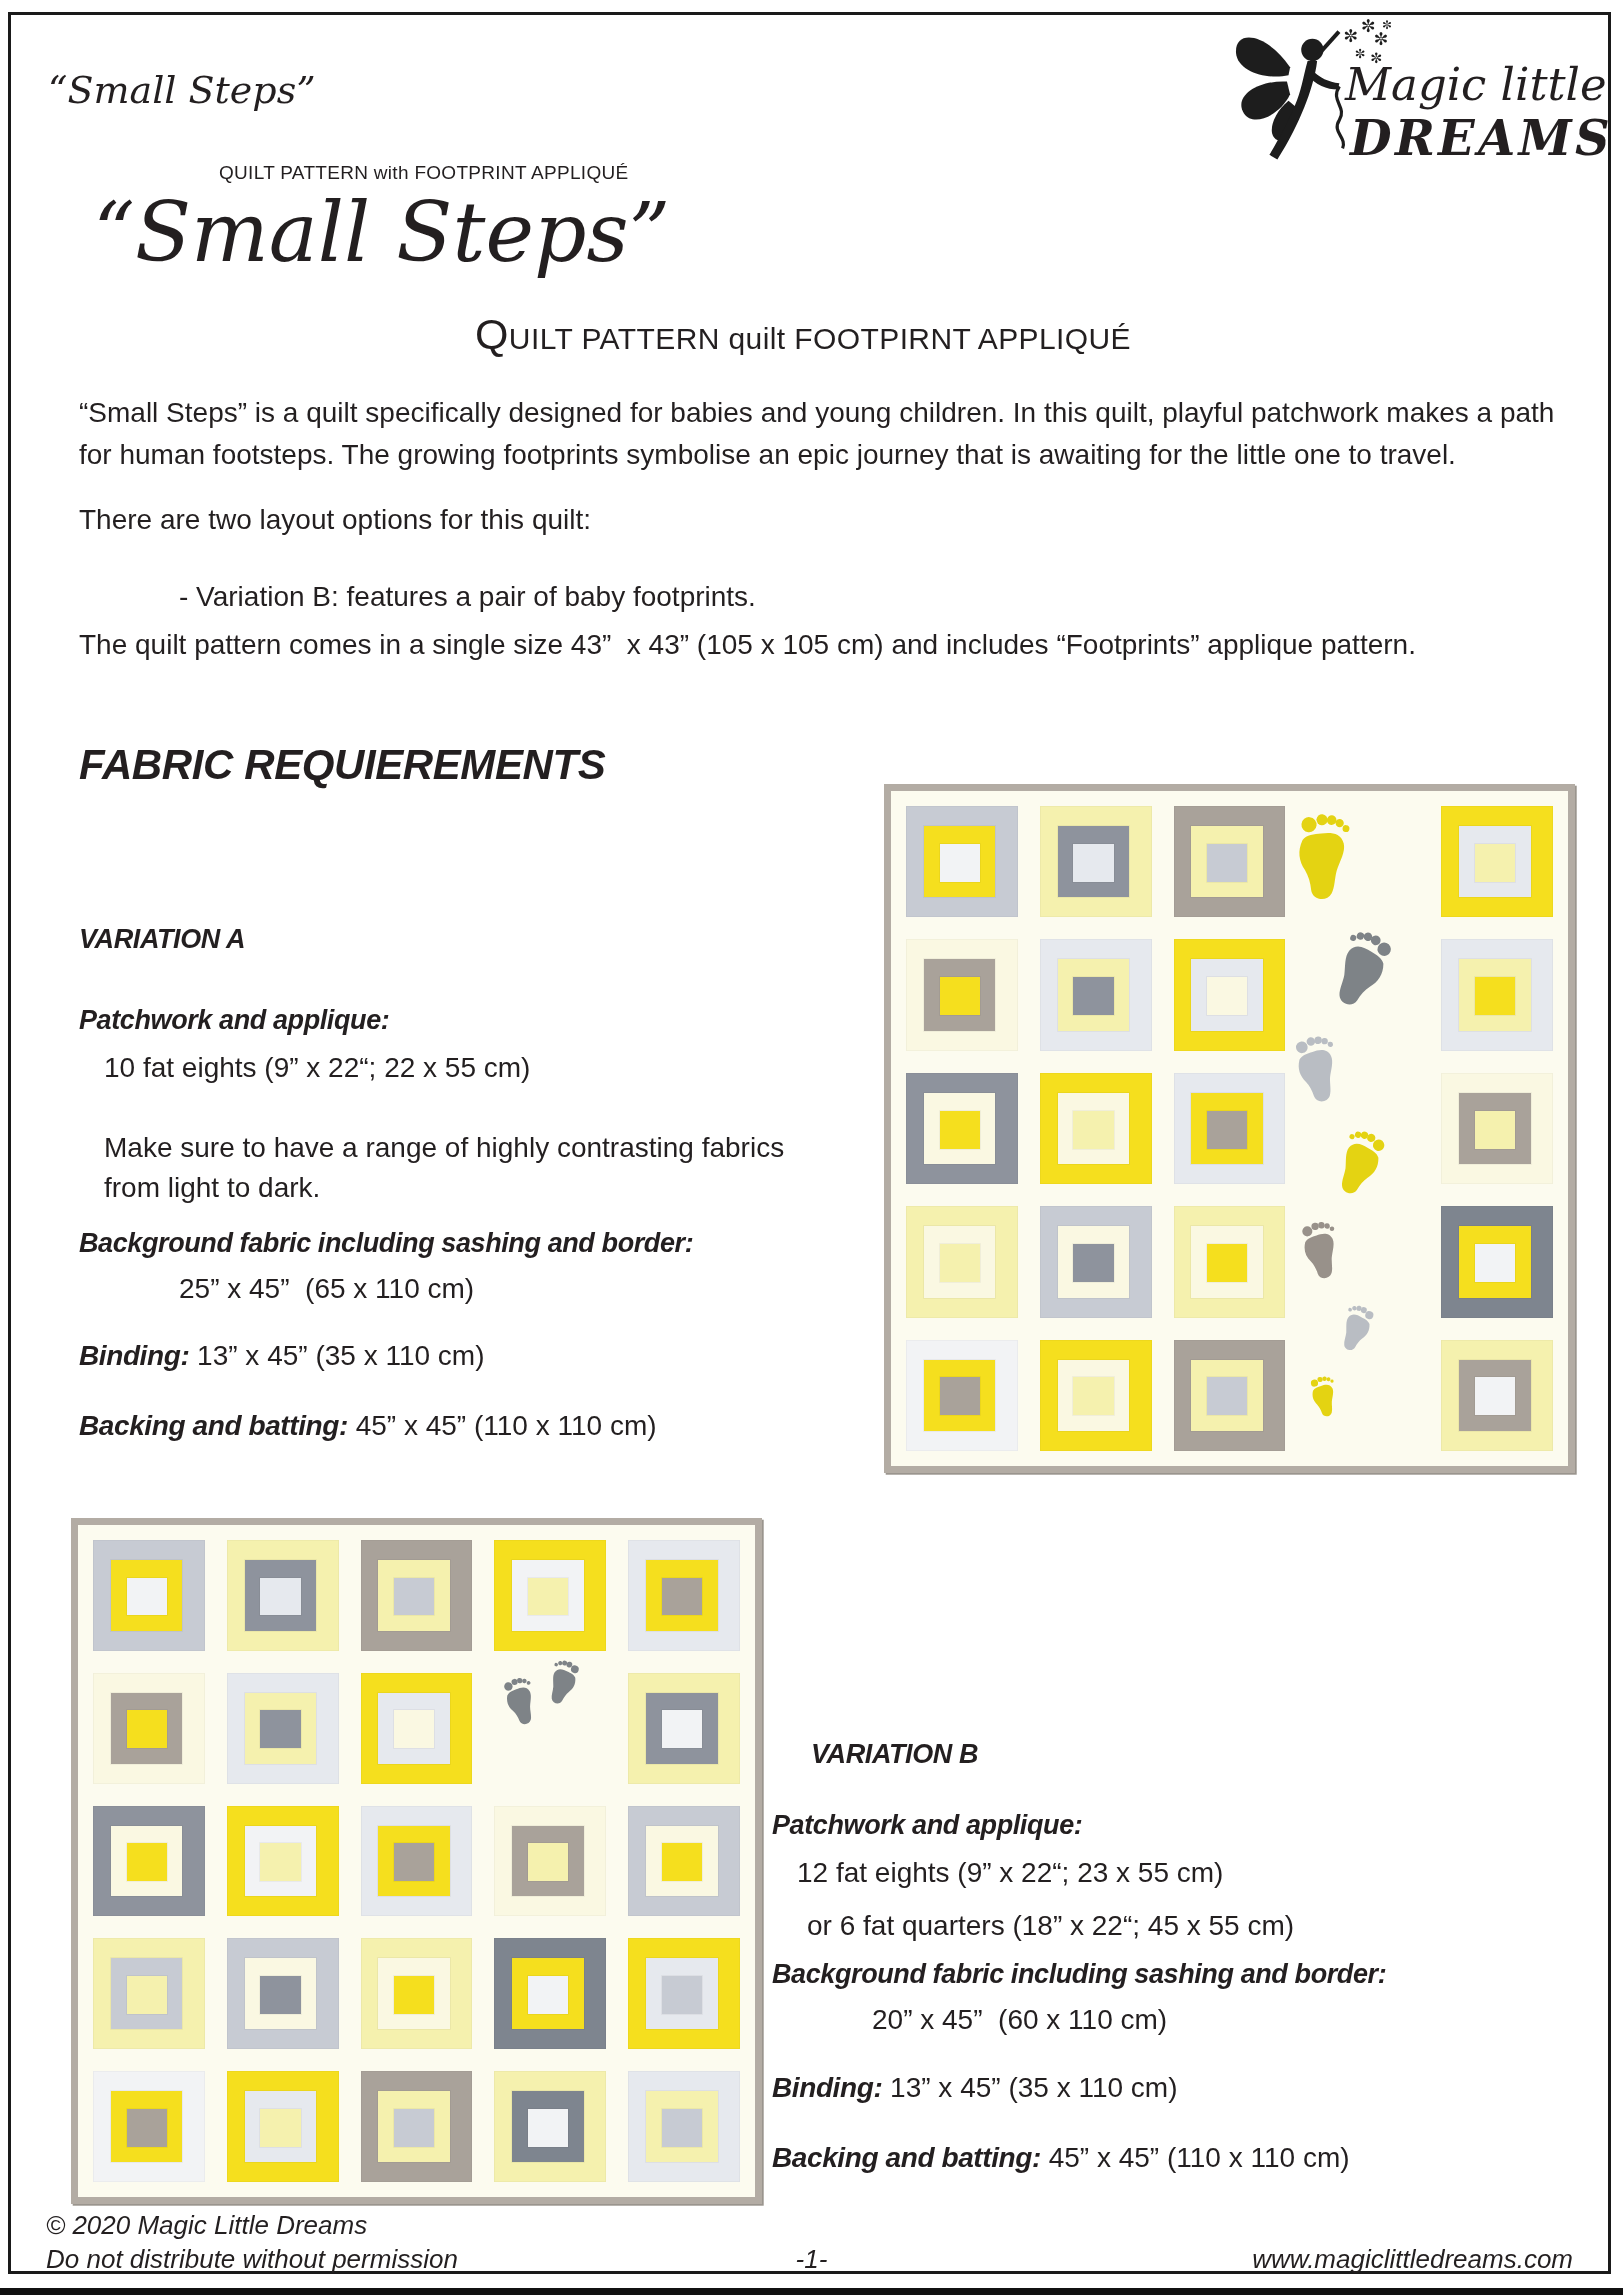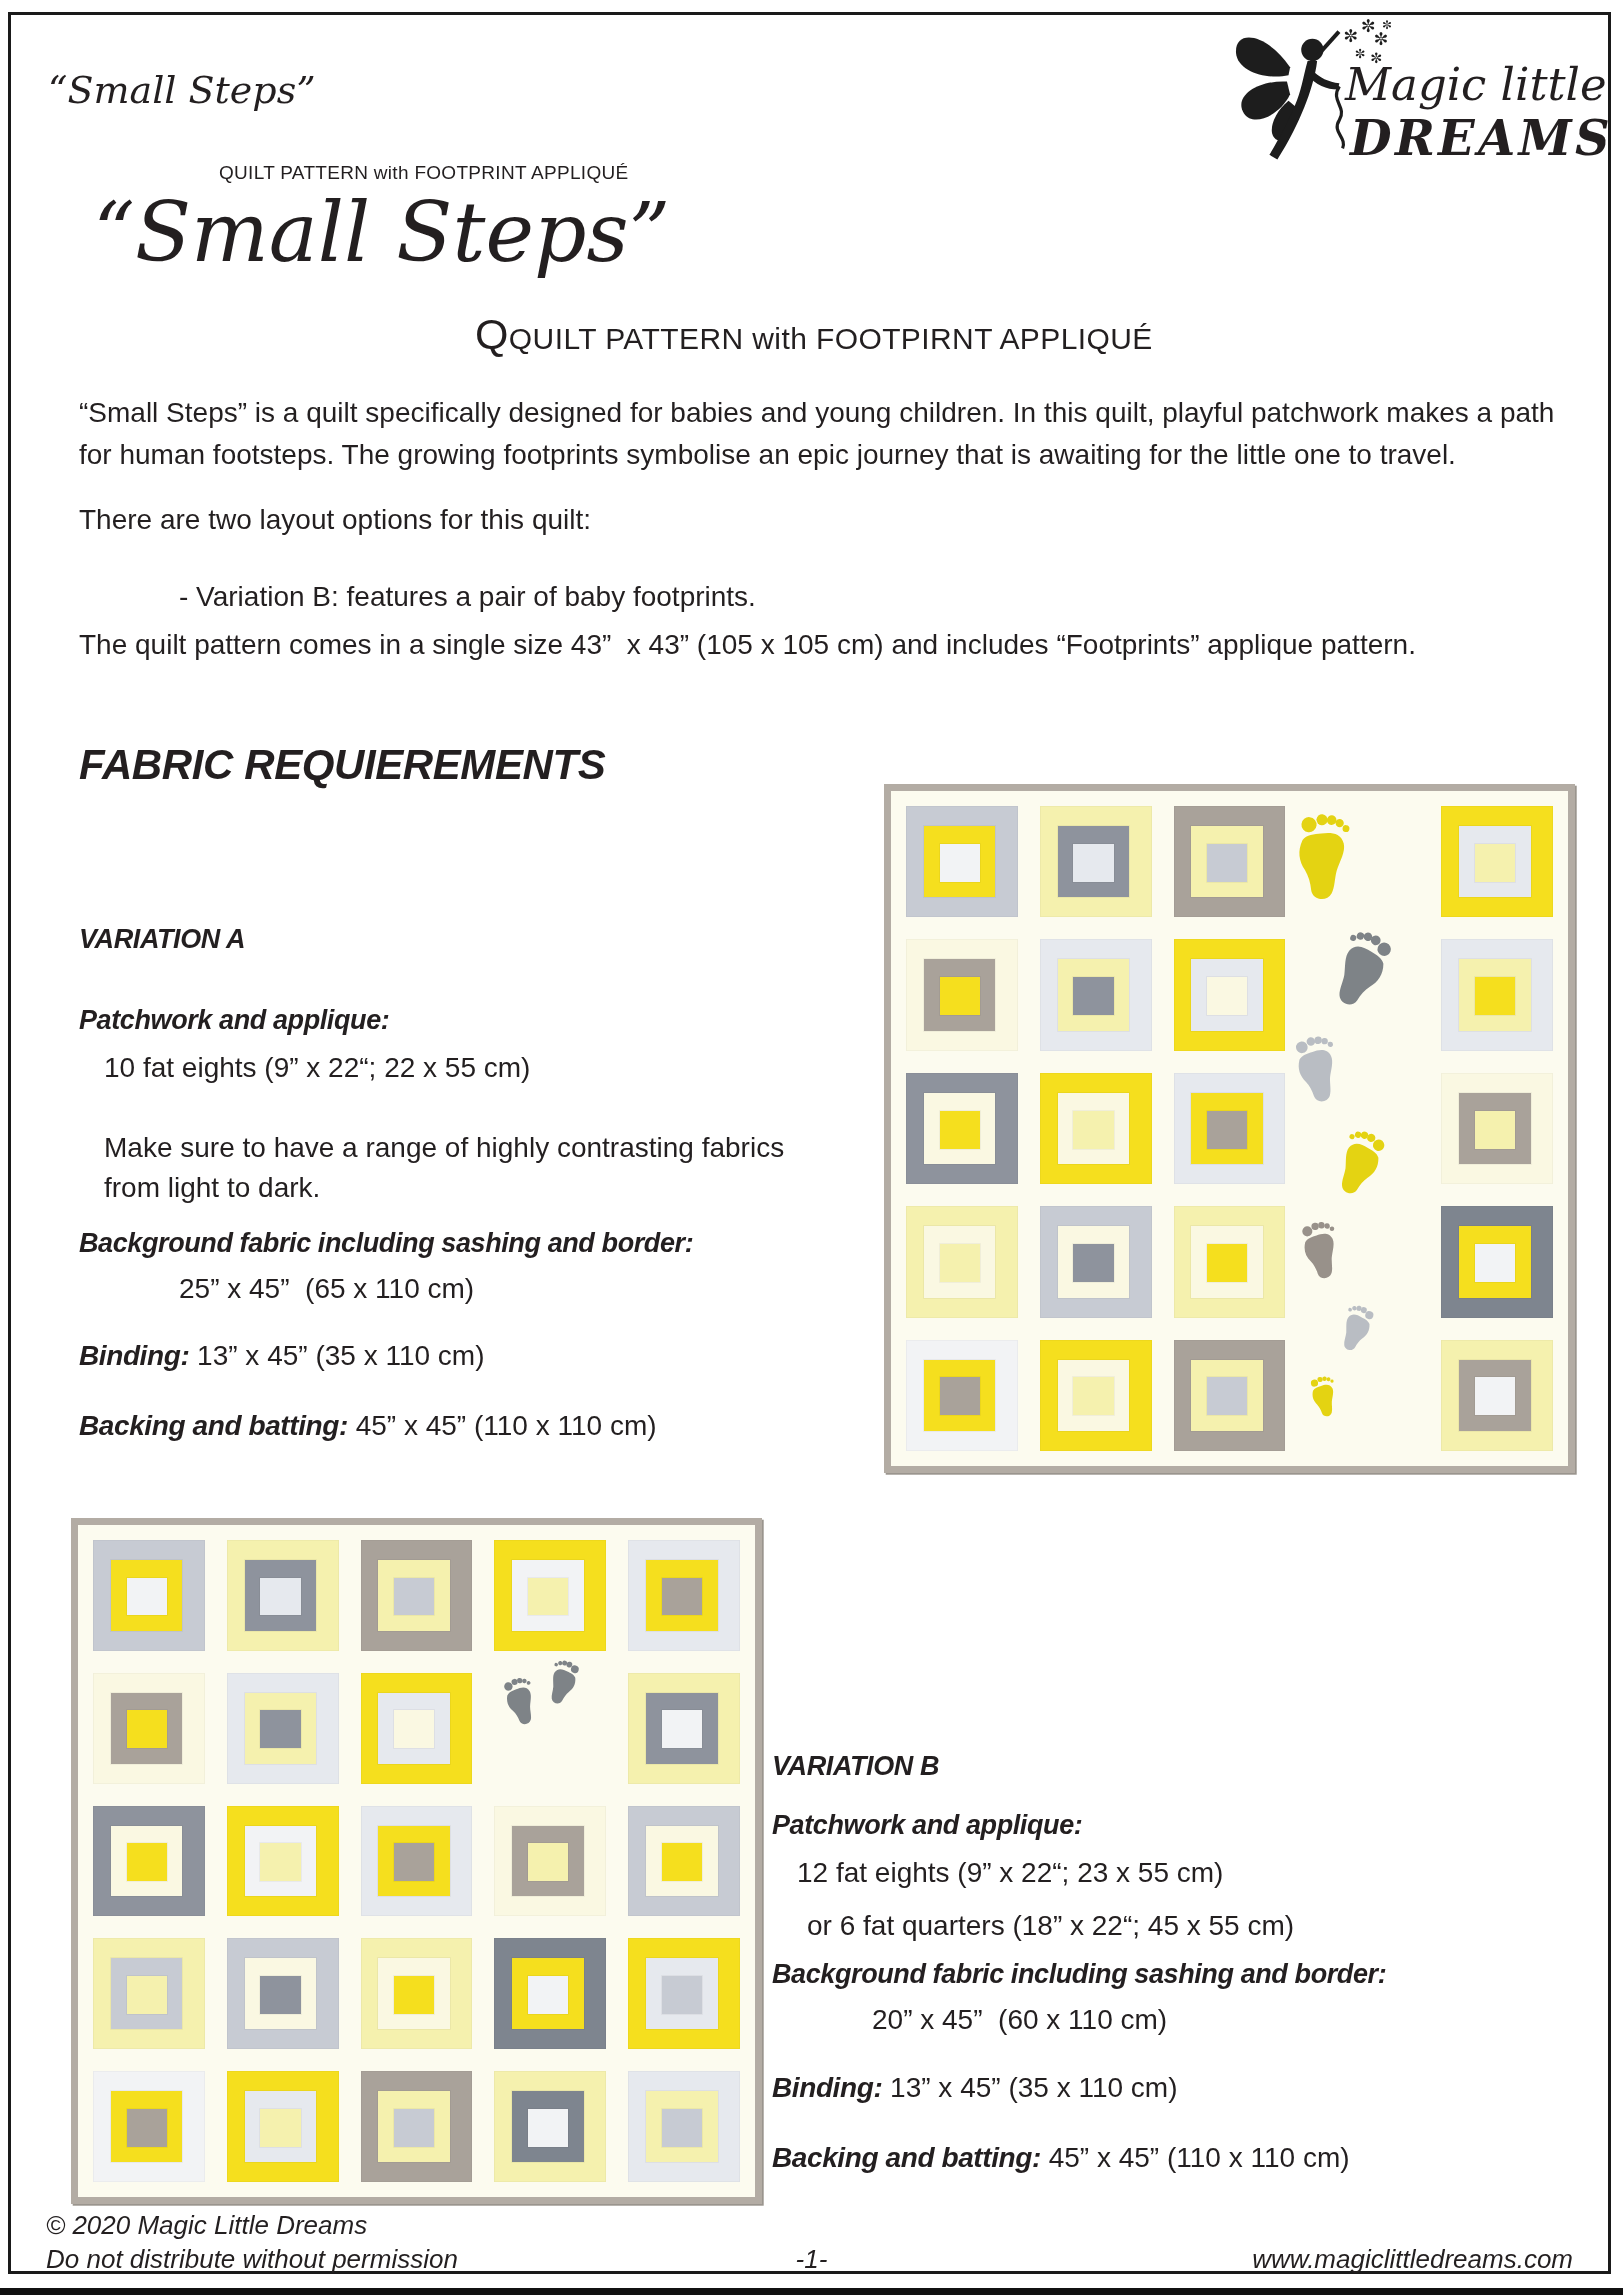--- a/index.html
+++ b/index.html
@@ -87,21 +87,21 @@
       <text x="188" y="50" font-size="16">✼</text>
         <text x="208" y="56" font-size="18">✼</text>
       <text x="222" y="14" font-size="15">✼</text>
     </g>
   </svg>
   <div class="abs script brand-1" style="left:1345px;top:58px;">Magic little</div>
   <div class="abs script brand-2" style="left:1350px;top:110px;">DREAMS</div>
 
   <div class="abs script big-title" style="left:93px;top:185px;">“Small Steps”</div>
   <div class="abs big-sub" style="left:475px;top:310px;">
-    <span class="q">Q</span><span>QUILT PATTERN with FOOTPIRNT APPLIQUÉ</span>
+    <span class="q">Q</span><span>UILT PATTERN quilt FOOTPIRNT APPLIQUÉ</span>
   </div>
 
   <div class="abs body-t" style="left:79px;top:392px;width:1501px;">“Small Steps” is a quilt specifically designed for babies and young children. In this quilt, playful patchwork makes a path for human footsteps. The growing footprints symbolise an epic journey that is awaiting for the little one to travel.</div>
   <div class="abs body-t" style="left:79px;top:499px;width:1418px;">There are two layout options for this quilt:</div>
   <div class="abs body-t" style="left:179px;top:576px;width:1251px;">- Variation B: features a pair of baby footprints.</div>
   <div class="abs body-t pre" style="left:79px;top:624px;width:1501px;">The quilt pattern comes in a single size 43”  x 43” (105 x 105 cm) and includes “Footprints” applique pattern.</div>
 
   <div class="abs bi sec-head" style="left:79px;top:741px;">FABRIC REQUIEREMENTS</div>
 
   <div class="abs bi var-head" style="left:79px;top:924px;">VARIATION A</div>
@@ -330,21 +330,21 @@
         </div>
       </div>
   <svg viewBox="0 0 100 135" class="fp" style="left: 62.5%; top: 22.5%; height: 52px; width: 38px; fill: rgb(126, 131, 135); transform: rotate(-10deg);">
         <use href="#foot"></use>
       </svg>
       <svg viewBox="0 0 100 135" class="fp" style="left: 69%; top: 20%; height: 48px; width: 36px; fill: rgb(126, 131, 135); transform: rotate(14deg) scaleX(-1);">
         <use href="#foot"></use>
       </svg>
     </div>
 
-  <div class="abs bi var-head" style="left:772px;top:1739px;margin-top:12px;">VARIATION B</div>
+  <div class="abs bi var-head" style="left:811px;top:1739px;">VARIATION B</div>
   <div class="abs bi sub-head" style="left:772px;top:1810px;">Patchwork and applique:</div>
   <div class="abs body-t" style="left:797px;top:1852px;">12 fat eights (9” x 22“; 23 x 55 cm)</div>
   <div class="abs body-t" style="left:807px;top:1905px;">or 6 fat quarters (18” x 22“; 45 x 55 cm)</div>
   <div class="abs bi sub-head" style="left:772px;top:1959px;">Background fabric including sashing and border:</div>
   <div class="abs body-t pre" style="left:872px;top:1999px;">20” x 45”  (60 x 110 cm)</div>
   <div class="abs body-t" style="left:772px;top:2067px;">
     <span class="bi">Binding:</span><span> 13” x 45” (35 x 110 cm)</span>
   </div>
   <div class="abs body-t" style="left:772px;top:2137px;">
     <span class="bi">Backing and batting:</span><span> 45” x 45” (110 x 110 cm)</span>

